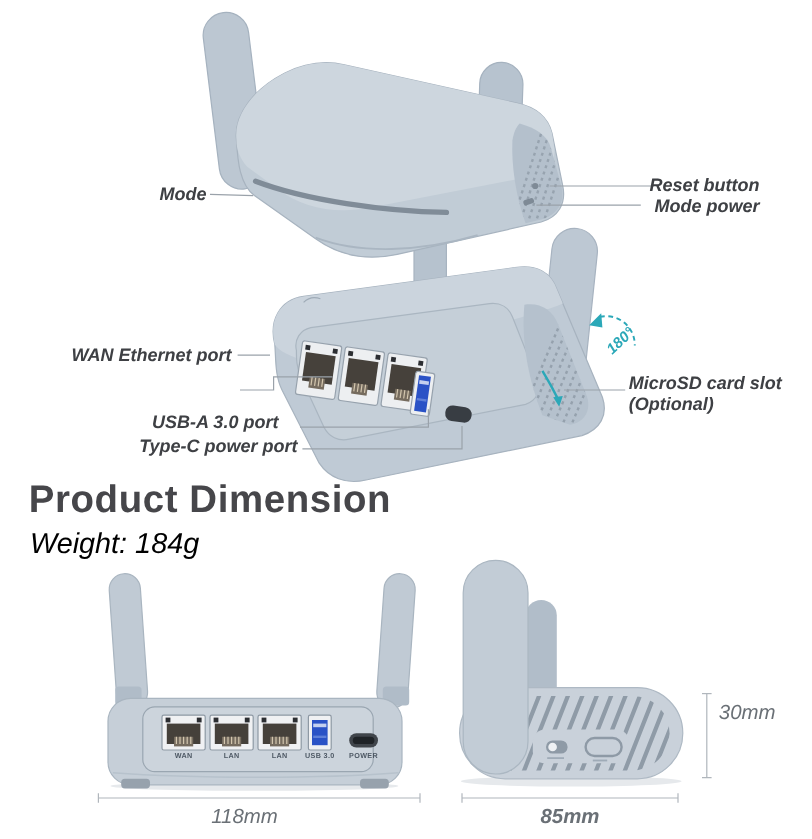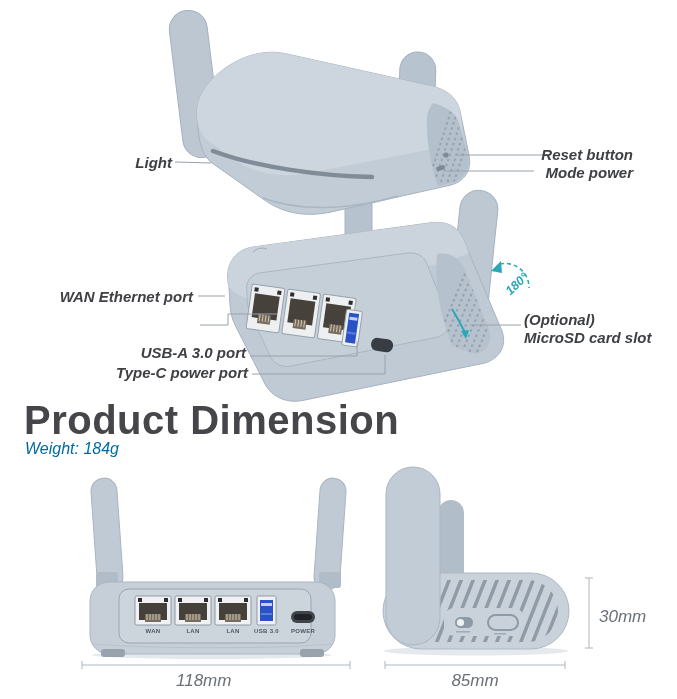--- a/index.html
+++ b/index.html
@@ -14,26 +14,26 @@
   .callout.right-align{text-align:right;}
   .dimlabel{
     position:absolute;font-style:italic;font-weight:400;font-size:17px;
     color:#6a7076;white-space:nowrap;
   }
   .portlabel{
     position:absolute;font-size:6px;color:#4d5864;letter-spacing:.3px;
     text-align:center;white-space:nowrap;font-weight:700;
   }
   #heading{
-    position:absolute;left:24px;top:398px;font-weight:700;font-size:40px;
+    position:absolute;left:24px;top:398px;font-weight:700;font-size:32px;
     color:#46464a;letter-spacing:.5px;
   }
   #weight{
-    position:absolute;left:25px;top:440px;font-style:italic;font-size:16px;
-    color:#0369a1;
+    position:absolute;left:25px;top:440px;font-style:italic;font-size:24px;
+    color:#000000;
   }
   #rotation-label{
     position:absolute;left:504px;top:277px;font-style:italic;font-weight:700;
     font-size:12.5px;color:#2ba8b8;transform:rotate(-43deg);white-space:nowrap;
   }
   svg{position:absolute;left:0;top:0;}
 </style>
 </head>
 <body>
 
@@ -236,41 +236,41 @@
         <line x1="350" y1="661" x2="350" y2="669"></line>
       <line x1="385" y1="665" x2="565" y2="665"></line>
         <line x1="385" y1="661" x2="385" y2="669"></line>
         <line x1="565" y1="661" x2="565" y2="669"></line>
       <line x1="589" y1="578" x2="589" y2="648"></line>
         <line x1="585" y1="578" x2="593" y2="578"></line>
         <line x1="585" y1="648" x2="593" y2="648"></line>
     </g>
   </svg>
 
-  <div class="callout right-align" style="right:505px;top:154px;">Light</div>
+  <div class="callout right-align" style="right:505px;top:154px;">Mode</div>
   <div class="callout right-align" style="right:44px;top:146px;margin-left:46px;">Reset button</div>
   <div class="callout right-align" style="right:44px;top:164px;">Mode power</div>
 
   <div class="callout right-align" style="right:484px;top:288px;">WAN Ethernet port</div>
-  <div class="callout right-align" style="right:431px;top:344px;">USB-A 3.0 port</div>
+  <div class="callout right-align" style="right:445px;top:344px;">USB-A 3.0 port</div>
   <div class="callout right-align" style="right:429px;top:364px;">Type-C power port</div>
 
   <div class="callout" style="left:524px;top:311px;">
+    <div>MicroSD card slot</div>
     <div>(Optional)</div>
-    <div>MicroSD card slot</div>
   </div>
 
   <div id="rotation-label">180°</div>
 
   <div id="heading">Product Dimension</div>
   <div id="weight">Weight: 184g</div>
 
   <div class="dimlabel" style="left:176px;top:671px;width:80px;text-align:left;">118mm</div>
-  <div class="dimlabel" style="left:435px;top:671px;width:80px;text-align:center;">85mm</div>
-  <div class="dimlabel" style="left:599px;top:607px;font-style:italic;">30mm</div>
+  <div class="dimlabel" style="left:435px;top:671px;width:80px;text-align:center;font-weight:bold;">85mm</div>
+  <div class="dimlabel" style="left:599px;top:584px;font-style:italic;">30mm</div>
 
   <div class="portlabel" style="left:141px;top:628px;width:24px;">WAN</div>
   <div class="portlabel" style="left:181px;top:628px;width:24px;">LAN</div>
   <div class="portlabel" style="left:221px;top:628px;width:24px;">LAN</div>
   <div class="portlabel" style="left:252px;top:628px;width:29px;">USB 3.0</div>
   <div class="portlabel" style="left:289px;top:628px;width:28px;">POWER</div>
 
 </div>
 
 </body></html>

